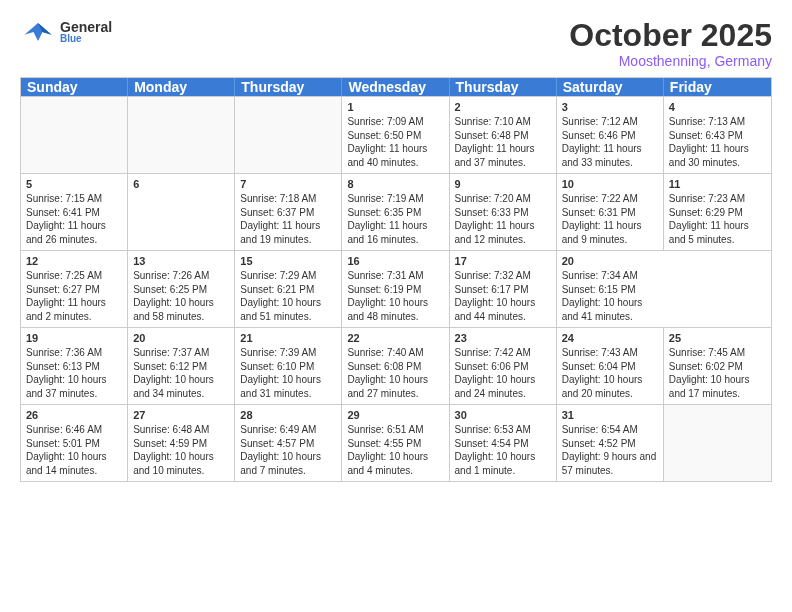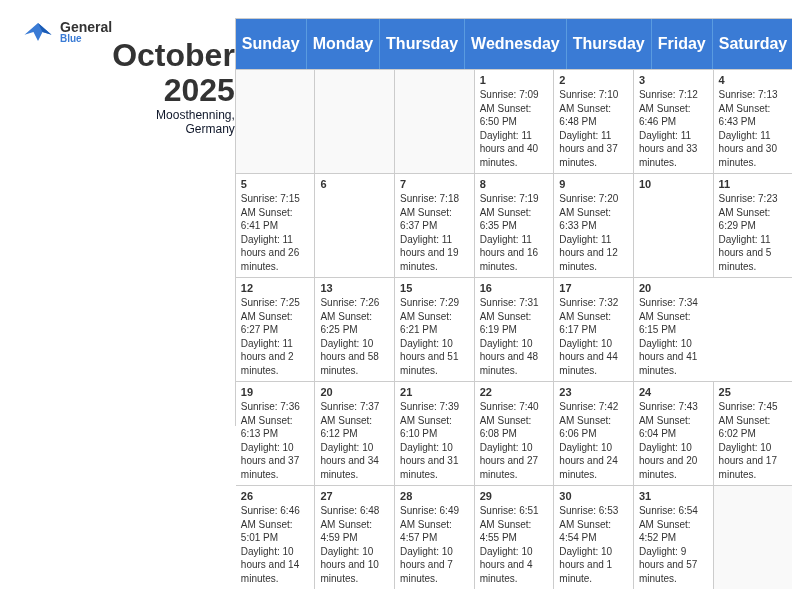--- a/index.html
+++ b/index.html
@@ -8,58 +8,57 @@
       background: #fff;
       width: 792px;
       height: 612px;
       overflow: hidden;
     }
     .page {
       width: 792px;
       height: 436px;
       padding: 18px 20px 10px 20px;
       display: flex;
-      flex-direction: row;
+      flex-direction: column;
     }
     .header {
       display: flex;
       justify-content: space-between;
       align-items: flex-start;
       margin-bottom: 8px;
     }
     .title-block {
       text-align: right;
     }
     .month-title {
       font-size: 32px;
       font-weight: bold;
       color: #333;
       line-height: 1.1;
-      margin-top: 20px;
     }
     .location {
-      font-size: 12px;
-      color: #0f172a;
+      font-size: 14px;
+      color: #8b5cf6;
     }
     .calendar {
       flex: 1;
       display: flex;
       flex-direction: column;
       border: 1px solid #ccc;
     }
     .cal-header {
       display: grid;
       grid-template-columns: repeat(7, 1fr);
       background: #3a7bd5;
     }
     .cal-header-cell {
       color: #fff;
       font-weight: bold;
-      font-size: 16px;
-      padding: 16px 6px;
+      font-size: 14px;
+      padding: 1px 6px;
       text-align: left;
       border-right: 1px solid #5a9be0;
     }
     .cal-header-cell:last-child { border-right: none; }
     .cal-body {
       flex: 1;
       display: flex;
       flex-direction: column;
     }
     .cal-row {
@@ -137,22 +136,22 @@
     </div>
   </div>
 
   <div class="calendar">
     <div class="cal-header">
       <div class="cal-header-cell">Sunday</div>
       <div class="cal-header-cell">Monday</div>
       <div class="cal-header-cell">Thursday</div>
       <div class="cal-header-cell">Wednesday</div>
       <div class="cal-header-cell">Thursday</div>
+      <div class="cal-header-cell">Saturday</div>
       <div class="cal-header-cell">Friday</div>
-      <div class="cal-header-cell">Saturday</div>
     </div>
     <div class="cal-body" id="cal-body">
     <div class="cal-row">
           <div class="cal-cell empty"></div>
           <div class="cal-cell empty"></div>
           <div class="cal-cell empty"></div>
           <div class="cal-cell">
             <div class="day-num">1</div>
             <div class="day-info">Sunrise: 7:09 AM
 Sunset: 6:50 PM
@@ -208,20 +207,24 @@
           </div>
           <div class="cal-cell">
             <div class="day-num">9</div>
             <div class="day-info">Sunrise: 7:20 AM
 Sunset: 6:33 PM
 Daylight: 11 hours
 and 12 minutes.</div>
           </div>
           <div class="cal-cell">
             <div class="day-num">10</div>
+            <div class="day-info">Sunrise: 7:22 AM
+Sunset: 6:31 PM
+Daylight: 11 hours
+and 9 minutes.</div>
           </div>
           <div class="cal-cell">
             <div class="day-num">11</div>
             <div class="day-info">Sunrise: 7:23 AM
 Sunset: 6:29 PM
 Daylight: 11 hours
 and 5 minutes.</div>
           </div>
         </div>
         <div class="cal-row">

